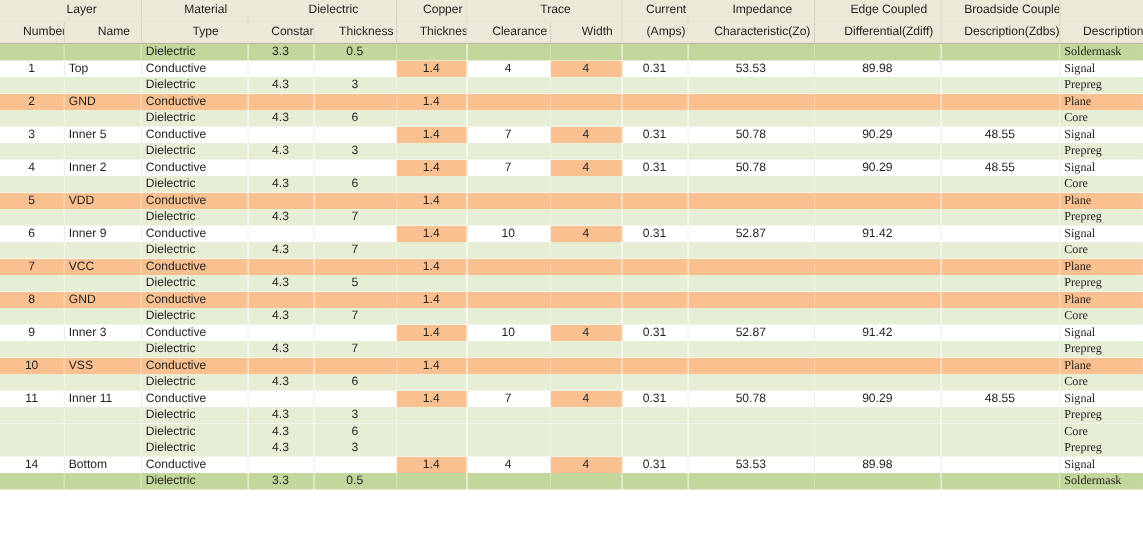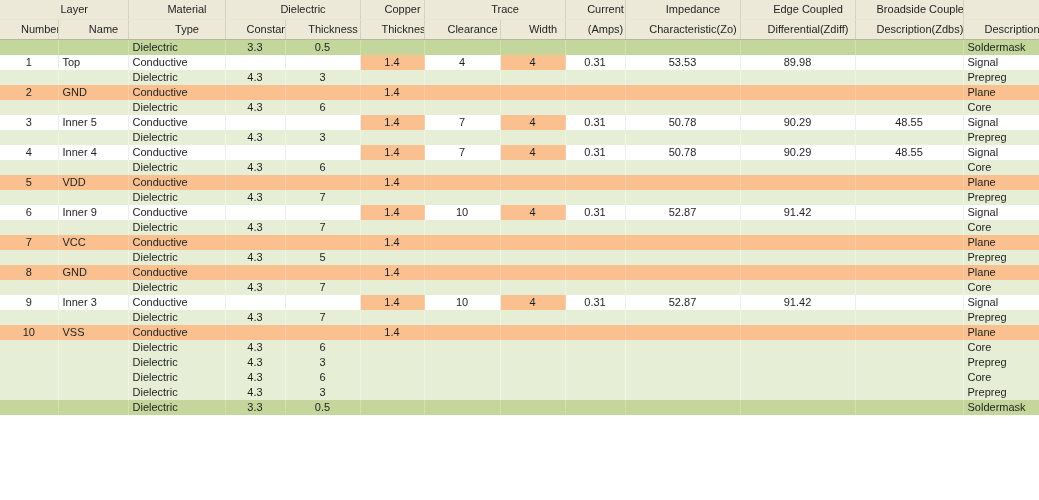--- a/index.html
+++ b/index.html
@@ -42,21 +42,21 @@
   
   tr.r-soldermask td{background:#c3d69b;border-right-color:#d3e0b0;}
   tr.r-dielectric td{background:#e6eed5;border-right-color:#eff4e4;}
   tr.r-signal td{background:#ffffff;border-right-color:#ededed;}
   tr.r-plane td{background:#fac090;border-right-color:#fbcda6;}
 
   
   tr.r-signal td.hl{background:#fac090;border-right-color:#fbcda6;}
 
   
-  tbody td.desc{border-right:none;}
+  tbody td.desc{border-right:none;font-family:Liberation Serif, serif;}
 
   
   col.c-num{width:58px;}
   col.c-name{width:70px;}
   col.c-type{width:97px;}
   col.c-const{width:60px;}
   col.c-dthick{width:75px;}
   col.c-cthick{width:64px;}
   col.c-clear{width:76px;}
   col.c-width{width:65px;}
@@ -217,21 +217,21 @@
         <td class="num"></td>
         <td class="num"></td>
         <td class="num"></td>
         <td class="num"></td>
         <td class="num"></td>
         <td class="num"></td>
         <td class="lft desc">Prepreg</td>
       </tr>
       <tr class="r-signal">
         <td class="num">4</td>
-        <td class="lft">Inner 4</td>
+        <td class="lft">Inner 2</td>
         <td class="lft">Conductive</td>
         <td class="num"></td>
         <td class="num"></td>
         <td class="num hl">1.4</td>
         <td class="num">7</td>
         <td class="num hl">4</td>
         <td class="num">0.31</td>
         <td class="num">50.78</td>
         <td class="num">90.29</td>
         <td class="num">48.55</td>
@@ -425,20 +425,35 @@
         <td class="num">6</td>
         <td class="num"></td>
         <td class="num"></td>
         <td class="num"></td>
         <td class="num"></td>
         <td class="num"></td>
         <td class="num"></td>
         <td class="num"></td>
         <td class="lft desc">Core</td>
       </tr>
+      <tr class="r-signal">
+        <td class="num">11</td>
+        <td class="lft">Inner 11</td>
+        <td class="lft">Conductive</td>
+        <td class="num"></td>
+        <td class="num"></td>
+        <td class="num hl">1.4</td>
+        <td class="num">7</td>
+        <td class="num hl">4</td>
+        <td class="num">0.31</td>
+        <td class="num">50.78</td>
+        <td class="num">90.29</td>
+        <td class="num">48.55</td>
+        <td class="lft desc">Signal</td>
+      </tr>
       <tr class="r-dielectric">
         <td class="num"></td>
         <td class="lft"></td>
         <td class="lft">Dielectric</td>
         <td class="num">4.3</td>
         <td class="num">3</td>
         <td class="num"></td>
         <td class="num"></td>
         <td class="num"></td>
         <td class="num"></td>
@@ -469,20 +484,35 @@
         <td class="num">4.3</td>
         <td class="num">3</td>
         <td class="num"></td>
         <td class="num"></td>
         <td class="num"></td>
         <td class="num"></td>
         <td class="num"></td>
         <td class="num"></td>
         <td class="num"></td>
         <td class="lft desc">Prepreg</td>
+      </tr>
+      <tr class="r-signal">
+        <td class="num">14</td>
+        <td class="lft">Bottom</td>
+        <td class="lft">Conductive</td>
+        <td class="num"></td>
+        <td class="num"></td>
+        <td class="num hl">1.4</td>
+        <td class="num">4</td>
+        <td class="num hl">4</td>
+        <td class="num">0.31</td>
+        <td class="num">53.53</td>
+        <td class="num">89.98</td>
+        <td class="num"></td>
+        <td class="lft desc">Signal</td>
       </tr>
       <tr class="r-soldermask">
         <td class="num"></td>
         <td class="lft"></td>
         <td class="lft">Dielectric</td>
         <td class="num">3.3</td>
         <td class="num">0.5</td>
         <td class="num"></td>
         <td class="num"></td>
         <td class="num"></td>

